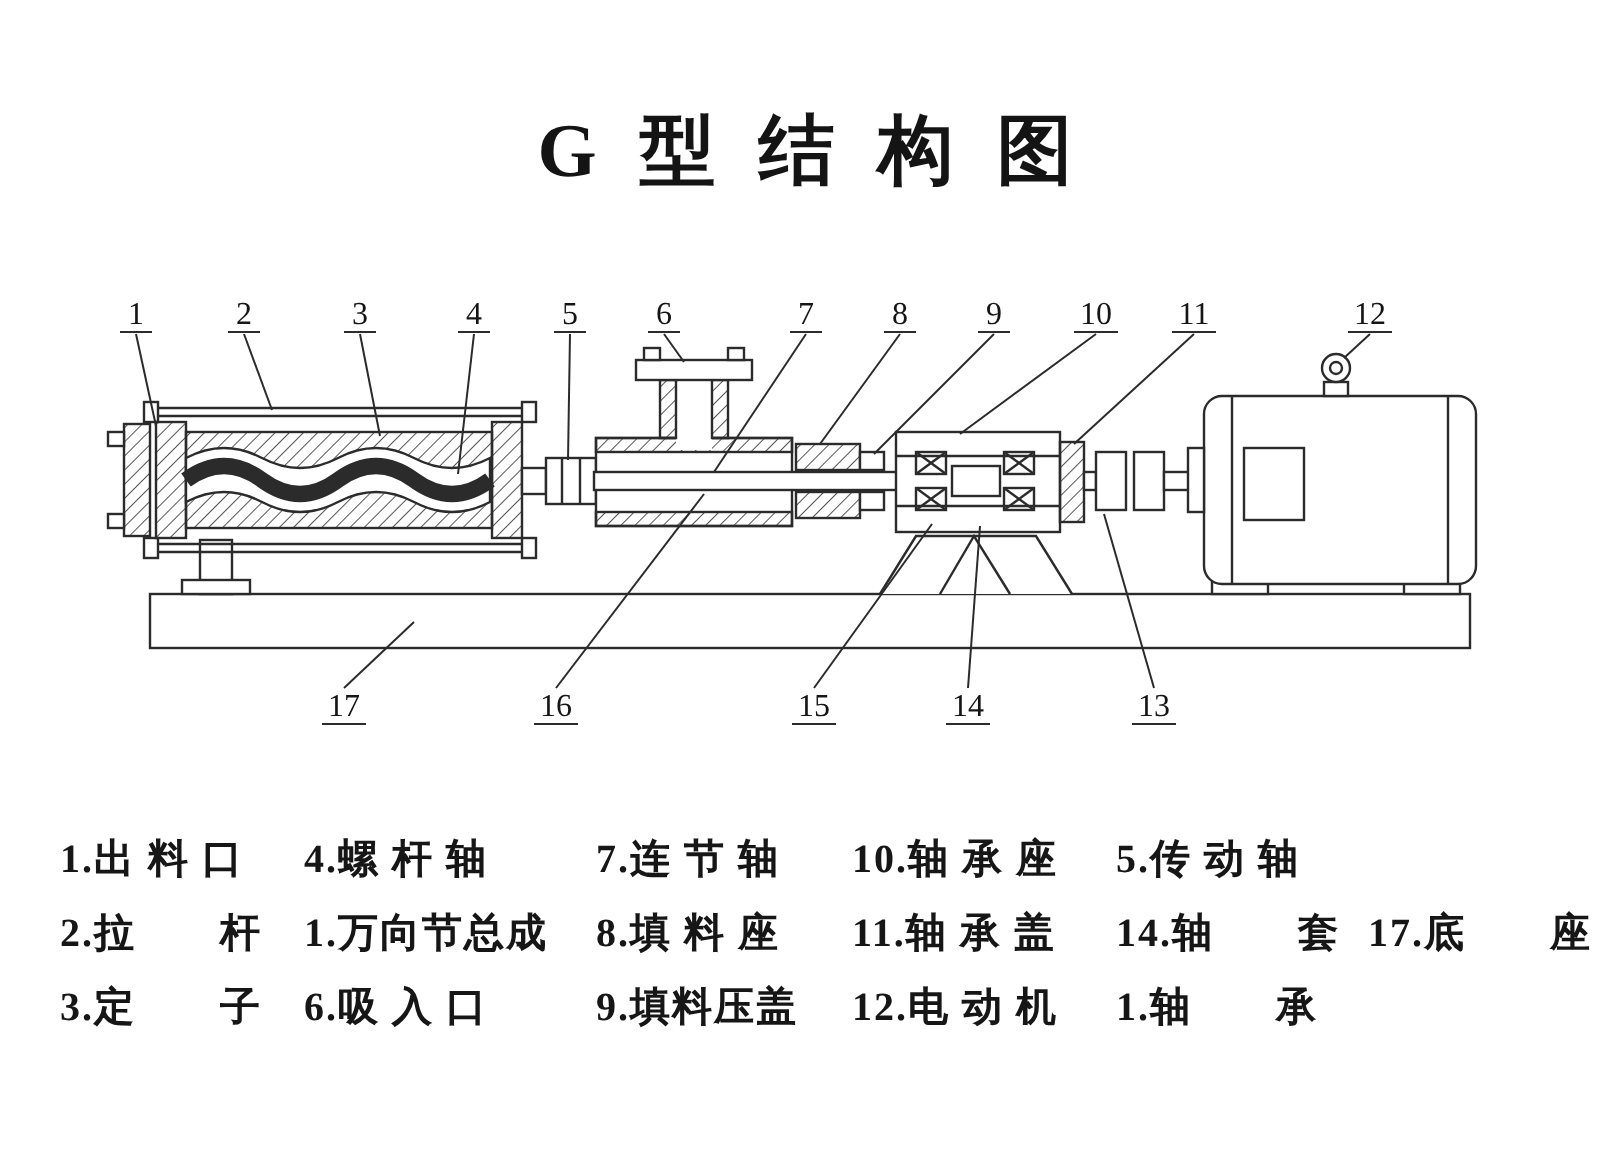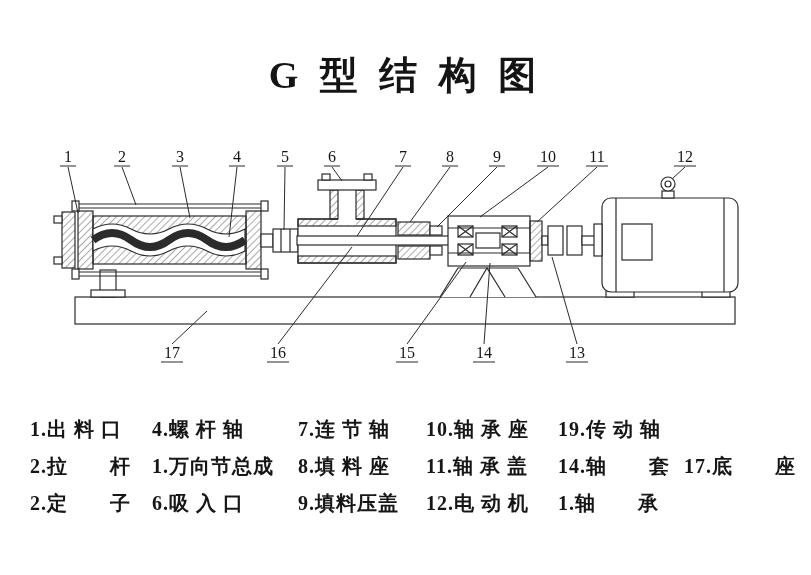--- a/index.html
+++ b/index.html
@@ -214,32 +214,32 @@
       <text x="172" y="358">17</text>
     </g>
   </svg>
 
   <div class="legend">
     <div class="legend-row">
       <span>1.出 料 口</span>
       <span>4.螺 杆 轴</span>
       <span>7.连 节 轴</span>
       <span>10.轴 承 座</span>
-      <span>19.传 动 轴</span>
+      <span>5.传 动 轴</span>
     </div>
     <div class="legend-row">
       <span>2.拉　　杆</span>
       <span>1.万向节总成</span>
       <span>8.填 料 座</span>
       <span>11.轴 承 盖</span>
       <span>14.轴　　套</span>
       <span>17.底　　座</span>
     </div>
     <div class="legend-row">
-      <span>2.定　　子</span>
+      <span>3.定　　子</span>
       <span>6.吸 入 口</span>
       <span>9.填料压盖</span>
       <span>12.电 动 机</span>
       <span>1.轴　　承</span>
     </div>
   </div>
 
 </div>
 
 </body></html>

